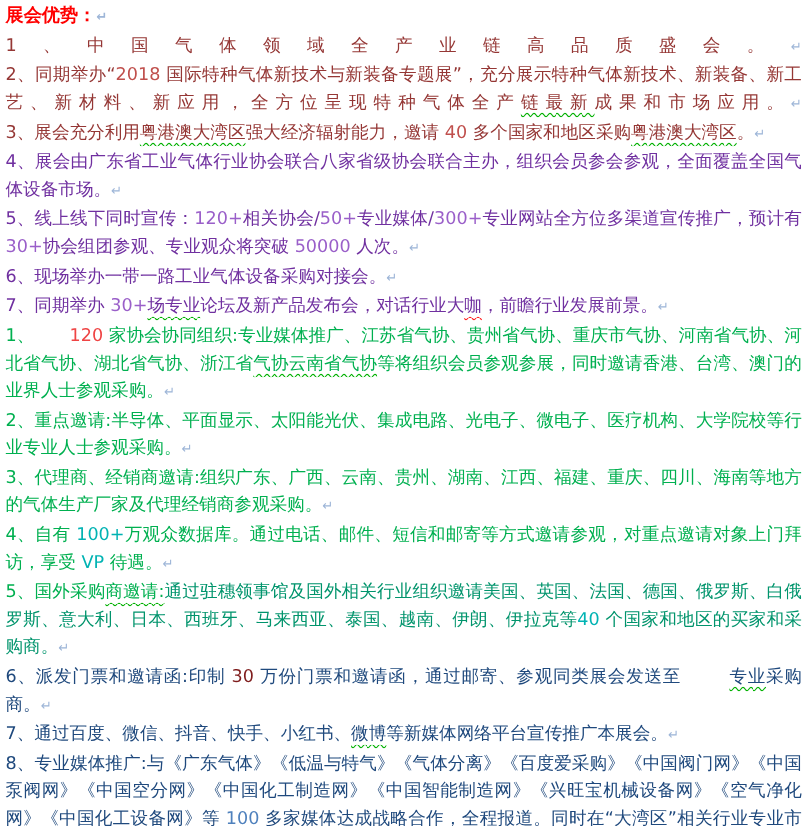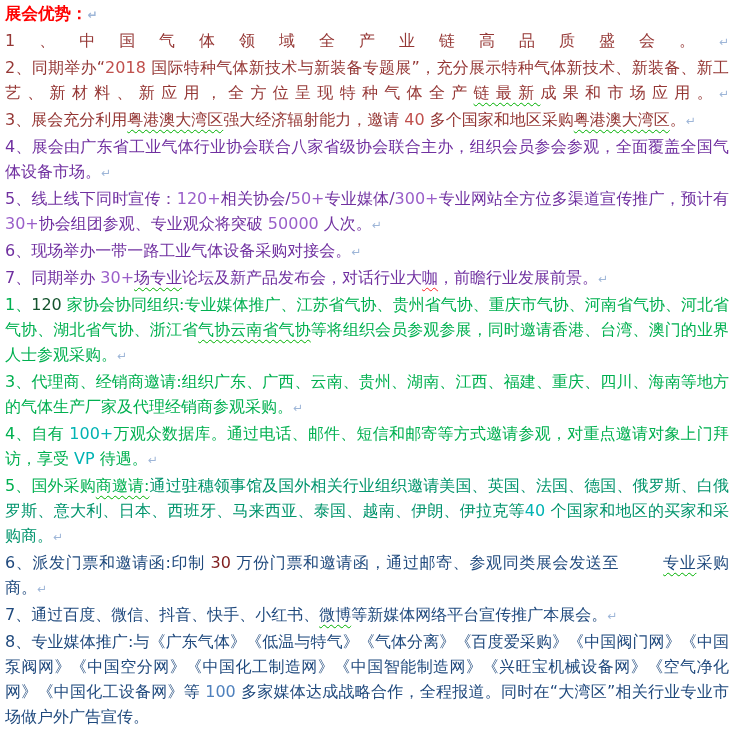--- a/index.html
+++ b/index.html
@@ -20,20 +20,21 @@
 
 <div class="doc" id="doc-root" style="background: rgb(255, 255, 255);">
     <p class="heading" style="color: rgb(255, 0, 0);"><span>展会优势：</span><span class="pilcrow" style="color: rgb(158, 182, 216);">↵</span></p>
     <p class="stretch" style="color: rgb(149, 55, 53);"><span>1、中国气体领域全产业链高品质盛会。</span><span class="pilcrow" style="color: rgb(158, 182, 216);">↵</span></p>
     <p class="stretch" style="color: rgb(149, 55, 53);"><span>2、同期举办“</span><span style="color: rgb(192, 80, 77);">2018</span><span> 国际特种气体新技术与新装备专题展”，充分展示特种气体新技术、新装备、新工艺、新材料、新应用，全方位呈现特种气体全产</span><span class="sqg" style="text-decoration-color: rgb(0, 176, 0);">链最新</span><span>成果和市场应用。</span><span class="pilcrow" style="color: rgb(158, 182, 216);">↵</span></p>
     <p style="color: rgb(149, 55, 53);"><span>3、展会充分利用</span><span class="sqg" style="text-decoration-color: rgb(0, 176, 0);">粤港澳大湾区</span><span>强大经济辐射能力，邀请 </span><span style="color: rgb(192, 80, 77);">40</span><span> 多个国家和地区采购</span><span class="sqg" style="text-decoration-color: rgb(0, 176, 0);">粤港澳大湾区</span><span>。</span><span class="pilcrow" style="color: rgb(158, 182, 216);">↵</span></p>
     <p style="color: rgb(112, 48, 160);"><span>4、展会由广东省工业气体行业协会联合八家省级协会联合主办，组织会员参会参观，全面覆盖全国气体设备市场。</span><span class="pilcrow" style="color: rgb(158, 182, 216);">↵</span></p>
     <p style="color: rgb(112, 48, 160);"><span>5、线上线下同时宣传：</span><span style="color: rgb(154, 95, 201);">120+</span><span>相关协会/</span><span style="color: rgb(154, 95, 201);">50+</span><span>专业媒体/</span><span style="color: rgb(154, 95, 201);">300+</span><span>专业网站全方位多渠道宣传推广，预计有</span><span style="color: rgb(154, 95, 201);">30+</span><span>协会组团参观、专业观众将突破 </span><span style="color: rgb(154, 95, 201);">50000</span><span> 人次。</span><span class="pilcrow" style="color: rgb(158, 182, 216);">↵</span></p>
     <p style="color: rgb(112, 48, 160);"><span>6、现场举办一带一路工业气体设备采购对接会。</span><span class="pilcrow" style="color: rgb(158, 182, 216);">↵</span></p>
     <p style="color: rgb(112, 48, 160);"><span>7、同期举办 </span><span style="color: rgb(154, 95, 201);">30+</span><span class="sqg" style="text-decoration-color: rgb(0, 176, 0);">场专业</span><span>论坛及新产品发布会，对话行业大</span><span class="sqr" style="text-decoration-color: rgb(255, 32, 32);">咖</span><span>，前瞻行业发展前景。</span><span class="pilcrow" style="color: rgb(158, 182, 216);">↵</span></p>
-    <p style="color: rgb(0, 176, 80);"><span>1、</span><span style="color: #14532d;">120</span><span> 家协会协同组织:专业媒体推广、江苏省气协、贵州省气协、重庆市气协、河南省气协、河北省气协、湖北省气协、浙江省</span><span class="sqg" style="text-decoration-color: rgb(0, 176, 0);">气协云南省气协</span><span>等将组织会员参观参展，同时邀请香港、台湾、澳门的业界人士参观采购。</span><span class="pilcrow" style="color: rgb(158, 182, 216);">↵</span></p>
+    <p style="color: rgb(0, 176, 80);"><span>1、</span><span style="color: #ef4444; margin-left: 32px;">120</span><span> 家协会协同组织:专业媒体推广、江苏省气协、贵州省气协、重庆市气协、河南省气协、河北省气协、湖北省气协、浙江省</span><span class="sqg" style="text-decoration-color: rgb(0, 176, 0);">气协云南省气协</span><span>等将组织会员参观参展，同时邀请香港、台湾、澳门的业界人士参观采购。</span><span class="pilcrow" style="color: rgb(158, 182, 216);">↵</span></p>
+    <p style="color: rgb(0, 176, 80);"><span>2、重点邀请:半导体、平面显示、太阳能光伏、集成电路、光电子、微电子、医疗机构、大学院校等行业专业人士参观采购。</span><span class="pilcrow" style="color: rgb(158, 182, 216);">↵</span></p>
     <p style="color: rgb(0, 176, 80);"><span>3、代理商、经销商邀请:组织广东、广西、云南、贵州、湖南、江西、福建、重庆、四川、海南等地方的气体生产厂家及代理经销商参观采购。</span><span class="pilcrow" style="color: rgb(158, 182, 216);">↵</span></p>
     <p style="color: rgb(0, 176, 80);"><span>4、自有 </span><span style="color: rgb(0, 179, 179);">100+</span><span>万观众数据库。通过电话、邮件、短信和邮寄等方式邀请参观，对重点邀请对象上门拜访，享受 </span><span style="color: rgb(0, 179, 179);">VP</span><span> 待遇。</span><span class="pilcrow" style="color: rgb(158, 182, 216);">↵</span></p>
     <p style="color: rgb(0, 176, 80);"><span>5、国外采购</span><span class="sqg" style="text-decoration-color: rgb(0, 176, 0);">商邀请:</span><span style="color: rgb(0, 148, 108);">通过驻穗领事馆及国外相关行业组织邀请美国、英国、法国、德国、俄罗斯、白俄罗斯、意大利、日本、西班牙、马来西亚、泰国、越南、伊朗、伊拉克等</span><span style="color: rgb(0, 179, 179);">40</span><span style="color: rgb(0, 148, 108);"> 个国家和地区的买家和采购商。</span><span class="pilcrow" style="color: rgb(158, 182, 216);">↵</span></p>
     <p style="color: rgb(31, 73, 125);"><span>6、派发门票和邀请函:印制 </span><span style="color: #7f1d1d;">30</span><span> 万份门票和邀请函，通过邮寄、参观同类展会发送至</span><span class="sqg" style="text-decoration-color: rgb(0, 176, 0); margin-left: 44px;">专业</span><span>采购商。</span><span class="pilcrow" style="color: rgb(158, 182, 216);">↵</span></p>
     <p style="color: rgb(31, 73, 125);"><span>7、通过百度、微信、抖音、快手、小红书、</span><span class="sqg" style="text-decoration-color: rgb(0, 176, 0);">微博</span><span>等新媒体网络平台宣传推广本展会。</span><span class="pilcrow" style="color: rgb(158, 182, 216);">↵</span></p>
     <p style="color: rgb(31, 73, 125);"><span>8、专业媒体推广:与《广东气体》《低温与特气》《气体分离》《百度爱采购》《中国阀门网》《中国泵阀网》《中国空分网》《中国化工制造网》《中国智能制造网》《兴旺宝机械设备网》《空气净化网》《中国化工设备网》等 </span><span style="color: rgb(79, 129, 189);">100</span><span> 多家媒体达成战略合作，全程报道。同时在“大湾区”相关行业专业市场做户外广告宣传。</span></p>
   </div>
 
 </body></html>

